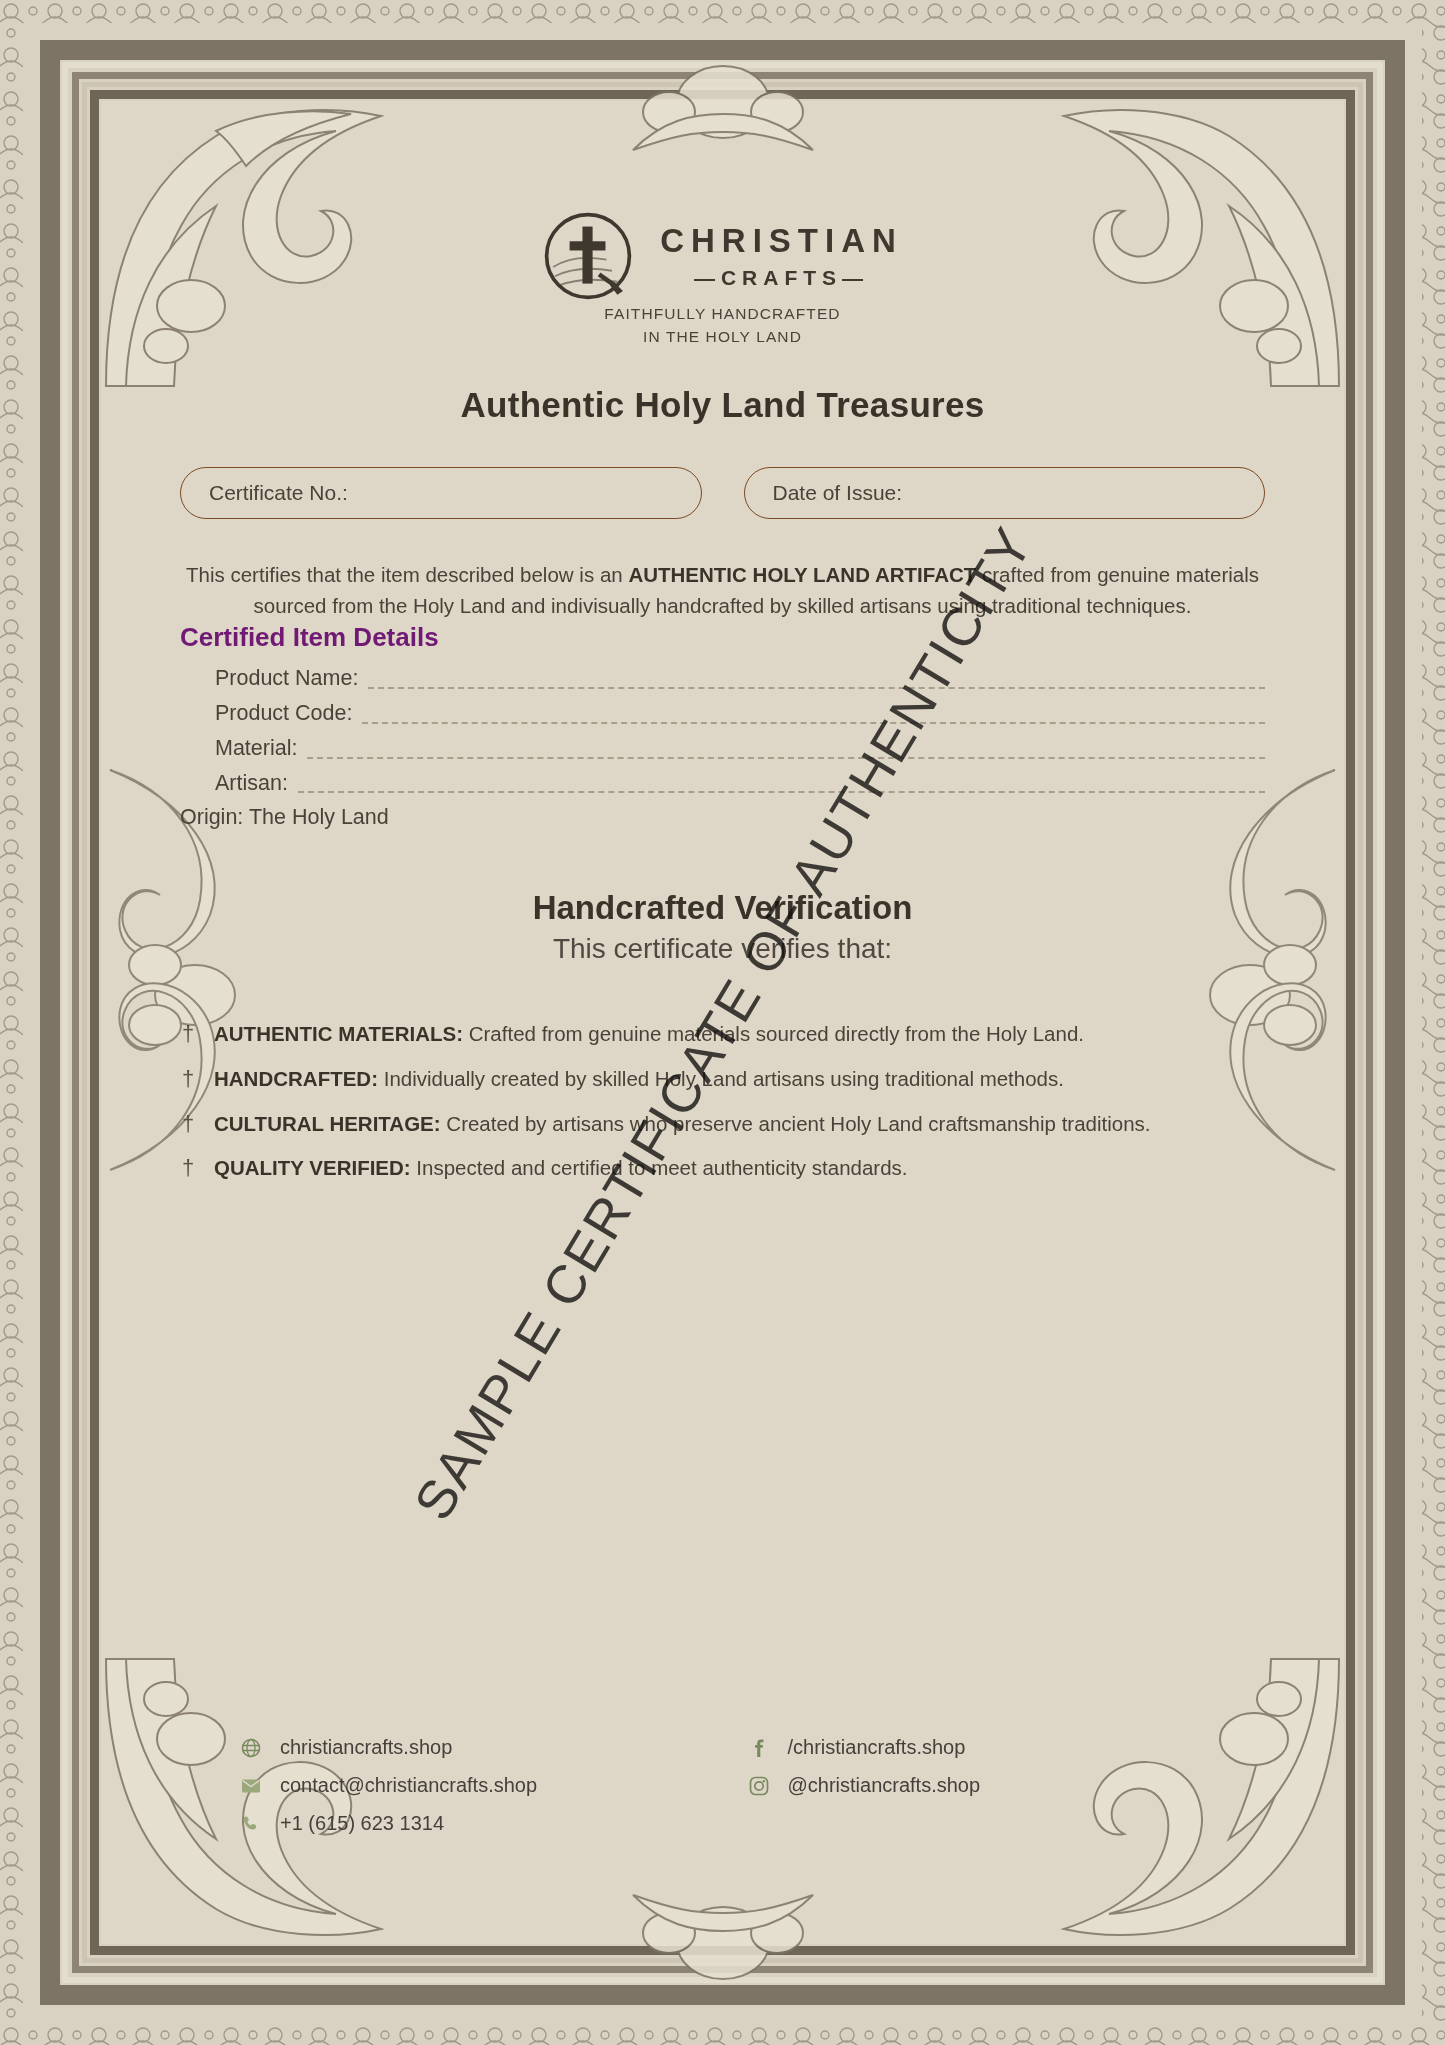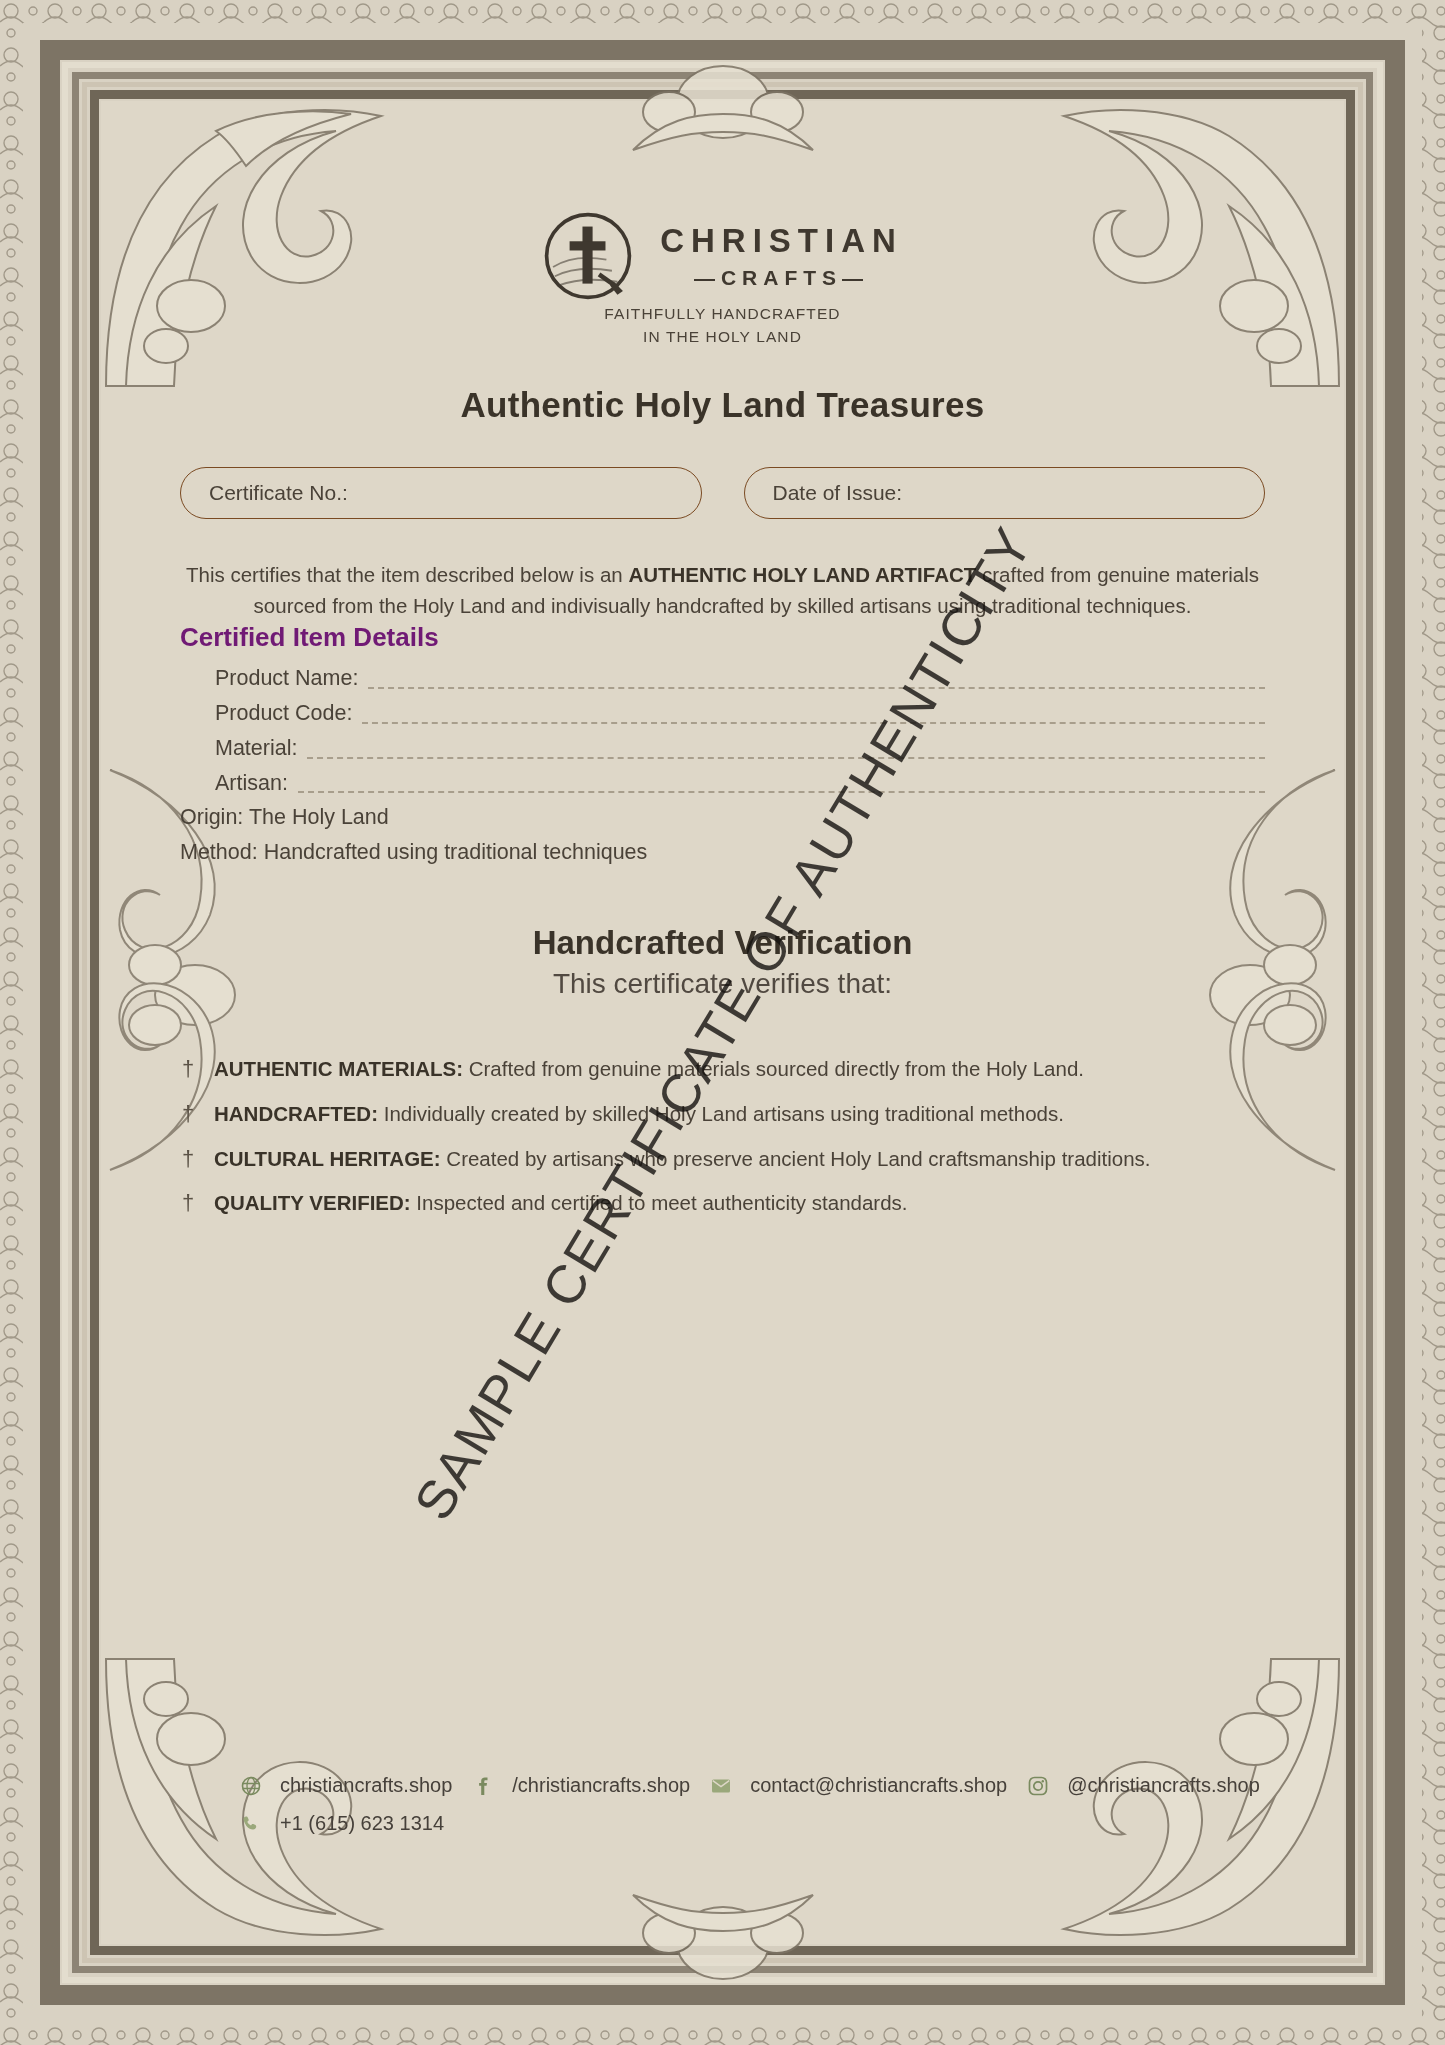--- a/index.html
+++ b/index.html
@@ -271,21 +271,21 @@
 
   
   .contacts {
     position: absolute;
     left: 60px;
     right: 30px;
     bottom: 30px;
   }
   .contact-grid {
     display: grid;
-    grid-template-columns: 1fr 1fr 1fr 1fr;
+    grid-template-columns: 1fr 1fr;
     row-gap: 15px;
     column-gap: 20px;
     margin-top: 29px;
   }
   .contact-item {
     display: flex;
     align-items: center;
     gap: 18px;
     font-size: 20px;
     color: #46403a;
@@ -493,21 +493,20 @@
       </div>
       <div class="detail-line">
         <span class="lbl">Material:</span>
         <span class="dash"></span>
       </div>
       <div class="detail-line">
         <span class="lbl">Artisan:</span>
         <span class="dash"></span>
       </div>
       <div class="detail-plain">Origin: The Holy Land</div>
-      <div class="detail-plain">Method: Handcrafted using traditional techniques</div>
     </div>
 
     <div class="verify-title">Handcrafted Verification</div>
     <div class="verify-sub">This certificate verifies that:</div>
 
     <div class="bullets">
       <div class="bullet">
         <span class="cross">†</span>
         <span class="txt"><b>AUTHENTIC MATERIALS:</b><span> Crafted from genuine materials sourced directly from the Holy Land.</span></span>
       </div>

